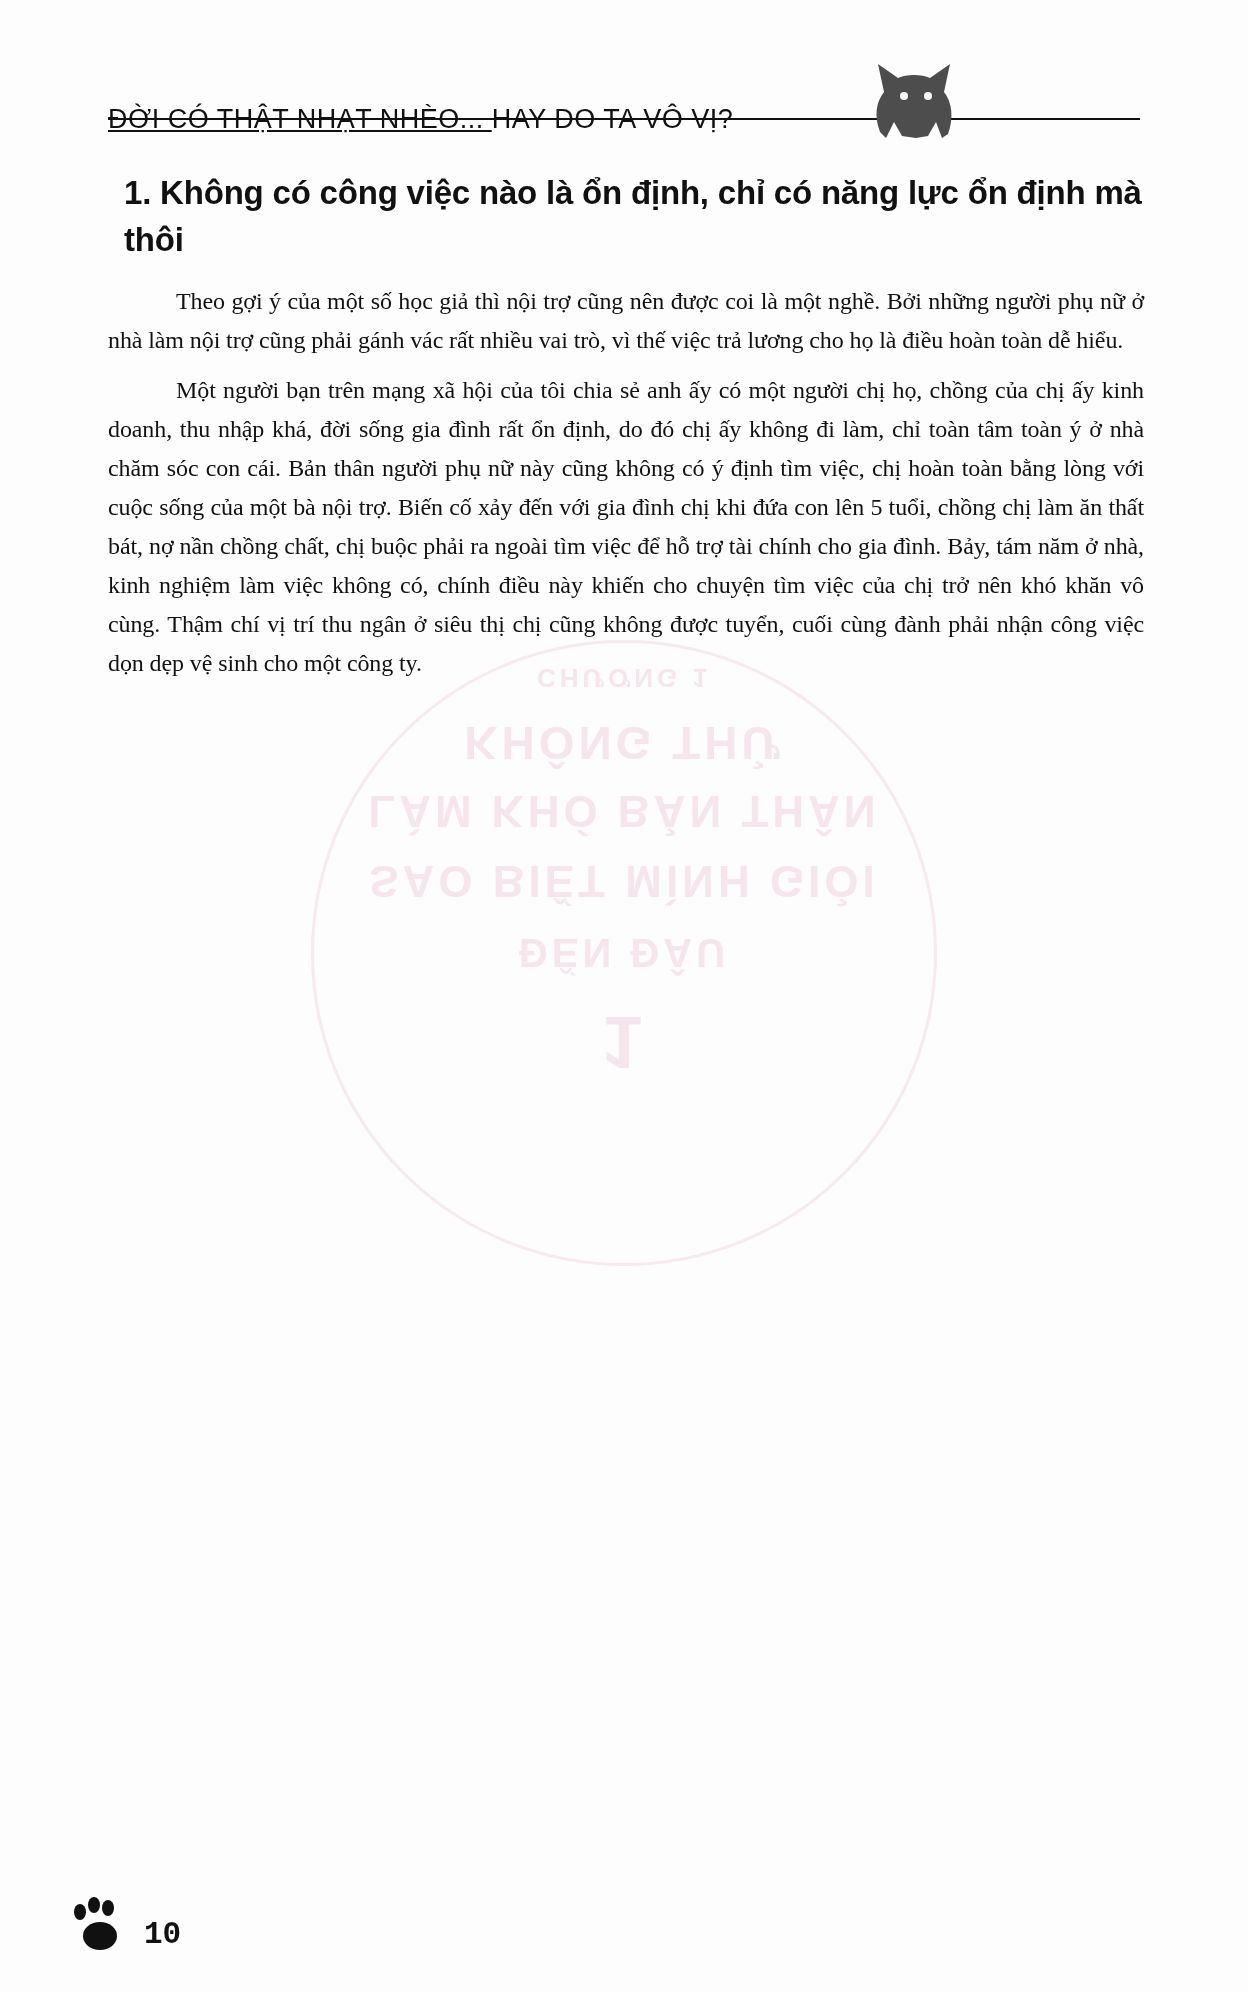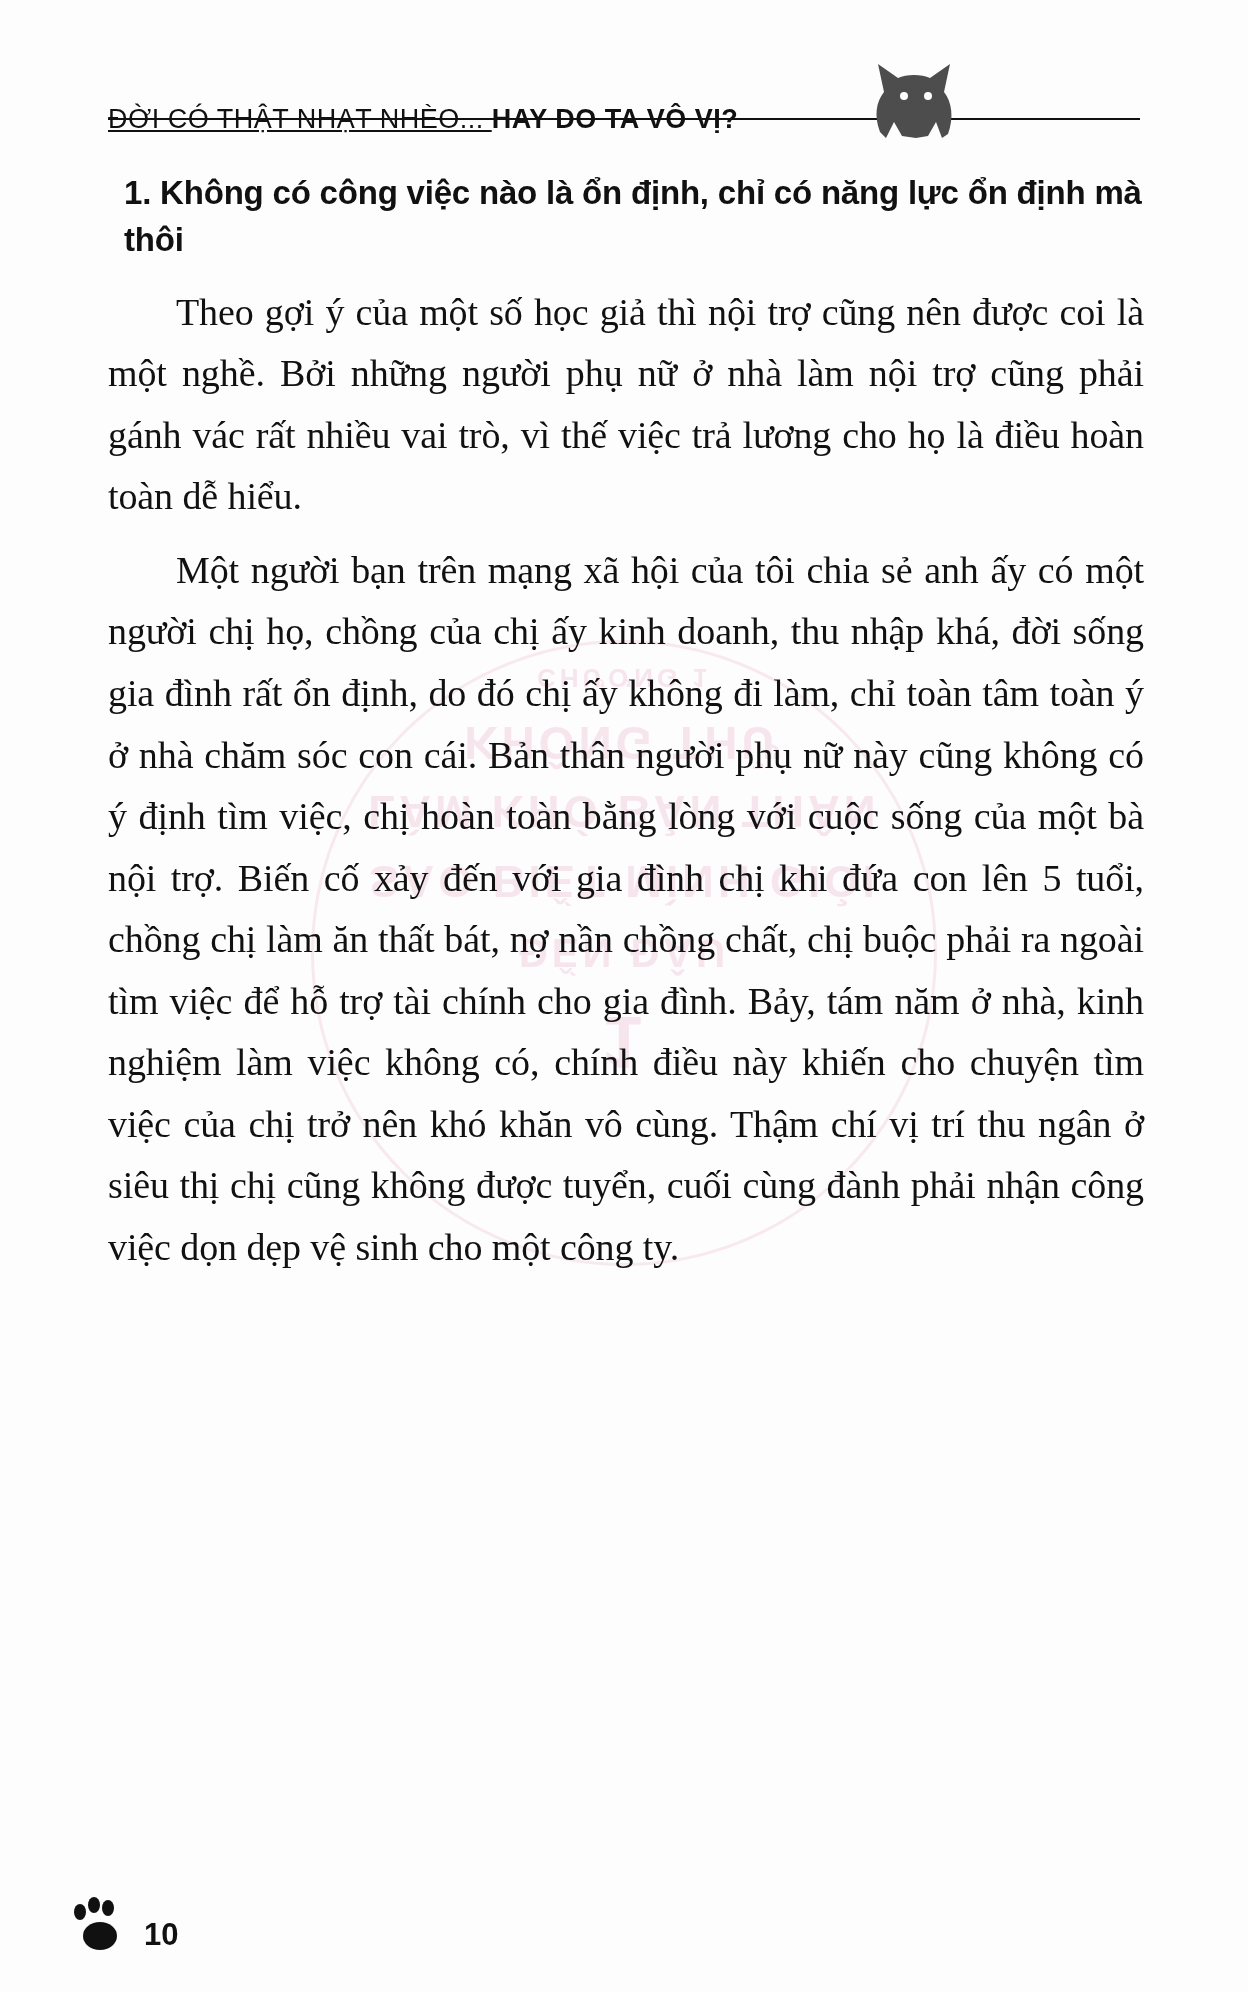--- a/index.html
+++ b/index.html
@@ -76,21 +76,21 @@
   .header-text {
     position: absolute;
     left: 108px;
     top: 52px;
     font-family: "Liberation Sans", sans-serif;
     font-size: 27px;
     letter-spacing: .5px;
     white-space: nowrap;
   }
   .header-text .hl { font-weight: 400; text-decoration: underline; }
-  .header-text .hb { font-weight: bold; }
+  .header-text .hb { font-weight: normal; }
 
   .cat {
     position: absolute;
     left: 872px;
     top: 10px;
     width: 86px;
     height: 78px;
   }
 
   
@@ -103,42 +103,42 @@
   }
   h1.section-title {
     font-family: "Liberation Sans", sans-serif;
     font-size: 33px;
     font-weight: bold;
     line-height: 1.42;
     margin: 0 0 18px 16px;
     letter-spacing: -0.2px;
   }
   p.para {
-    font-size: 38px;
+    font-size: 24px;
     line-height: 1.62;
     margin: 12px 0 6px 0;
     text-indent: 68px;
     text-align: justify;
     text-justify: inter-word;
     letter-spacing: -0.1px;
   }
 
   
   .footer {
     position: absolute;
     left: 70px;
     bottom: 38px;
     display: flex;
     align-items: flex-end;
     gap: 10px;
     z-index: 3;
   }
   .paw { width: 64px; height: 58px; }
   .page-number {
-    font-family: Liberation Sans, sans-serif;
+    font-family: Liberation Mono, monospace;
     font-weight: bold;
     font-size: 31px;
     line-height: 1;
     padding-bottom: 4px;
   }
 </style>
 </head>
 <body>
 
 <div class="page">

